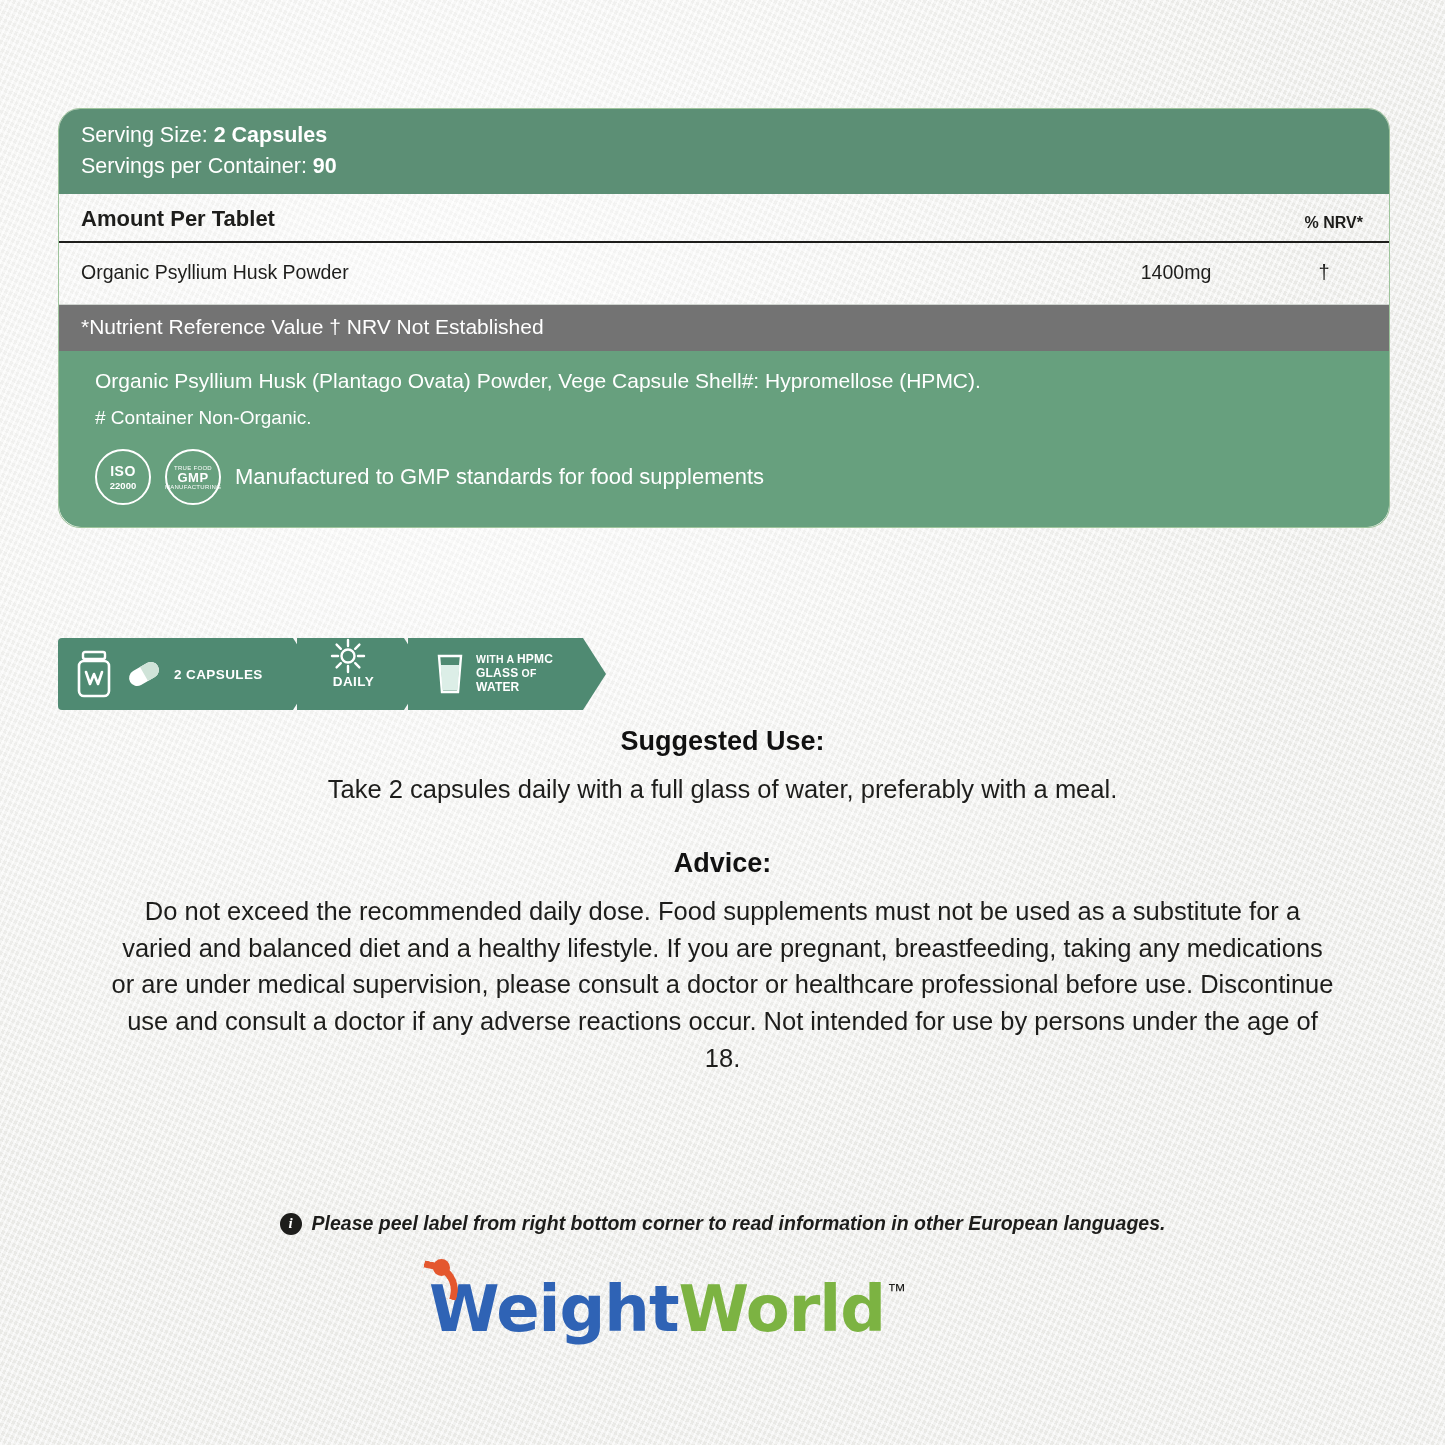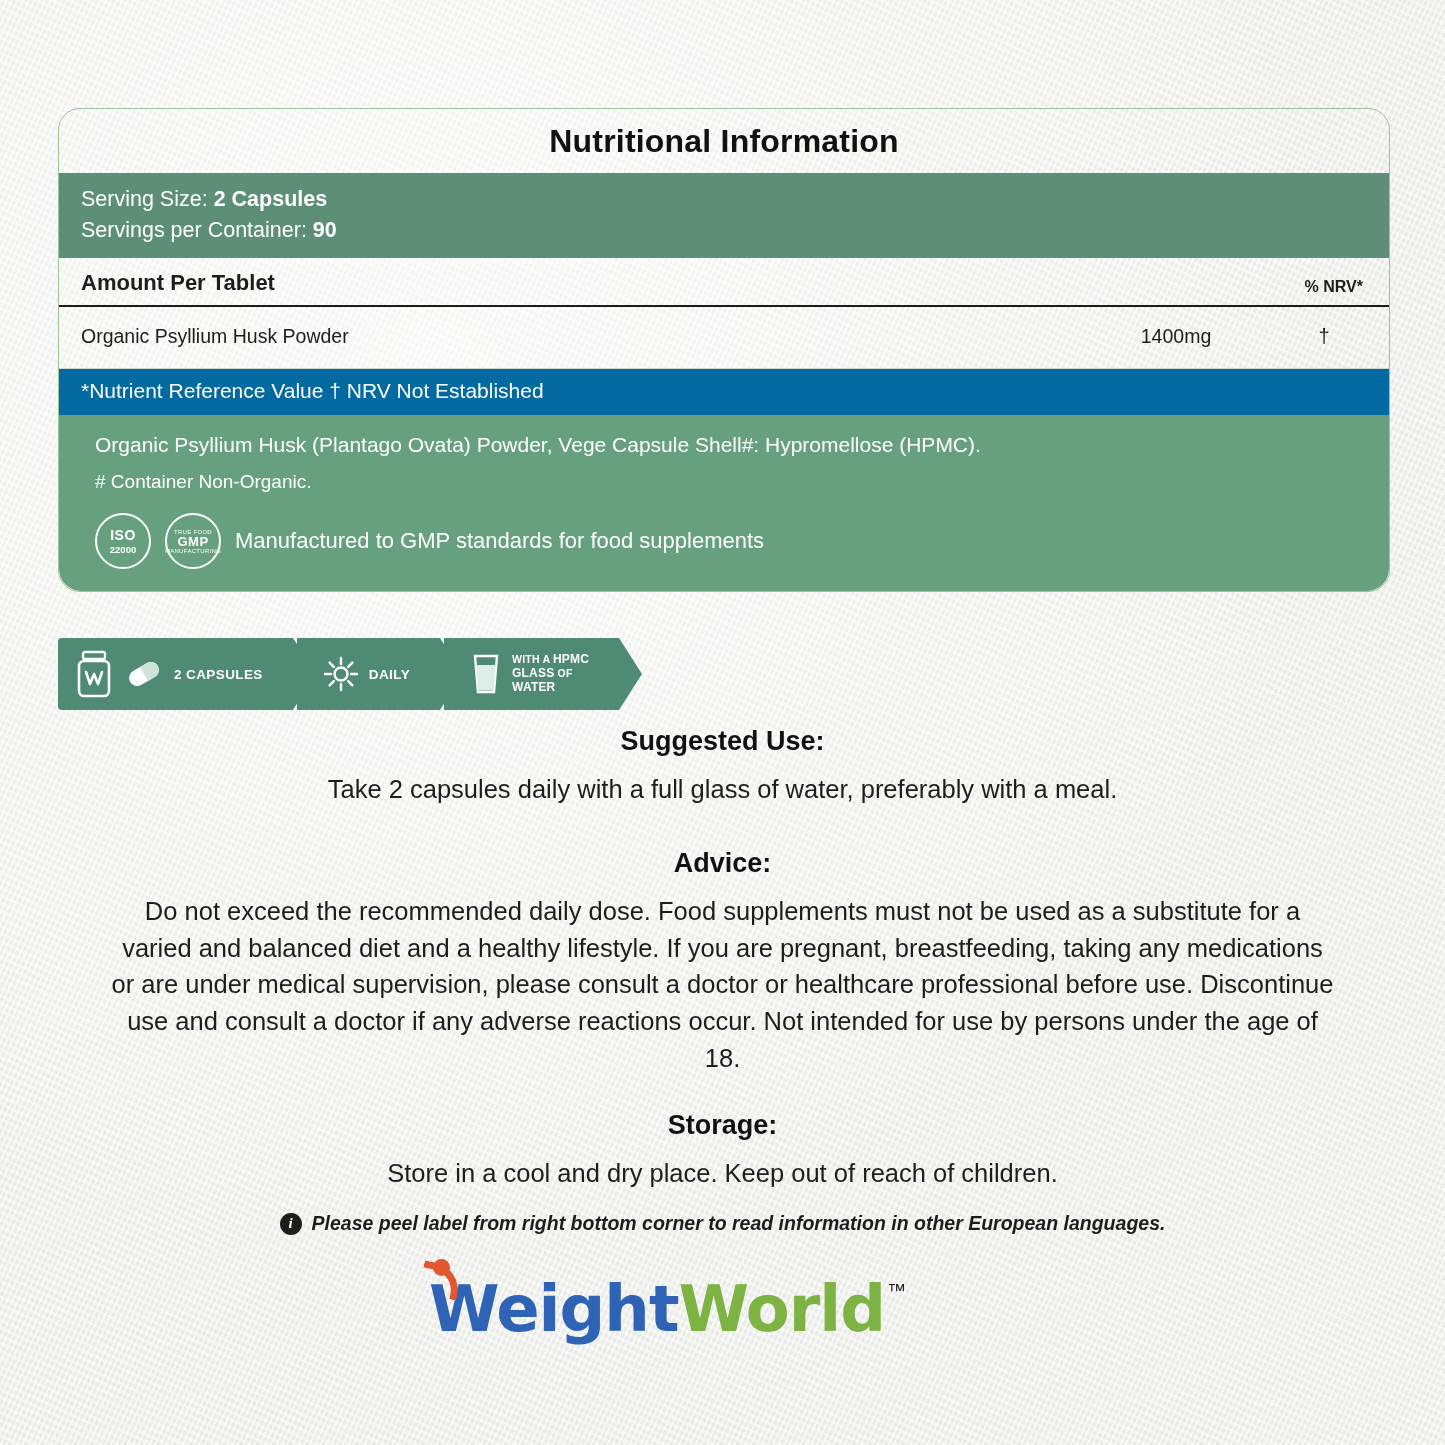--- a/index.html
+++ b/index.html
@@ -90,21 +90,21 @@
     width: 210px;
     text-align: center;
   }
   .nutrient-nrv {
     width: 86px;
     text-align: center;
     font-size: 20px;
   }
 
   .nrv-note {
-    background: #0369a1;
+    background: #737373;
     color: #ffffff;
     font-size: 21px;
     padding: 10px 22px 12px;
   }
 
   .ingredients-block {
     background: #67a07e;
     color: #ffffff;
     padding: 16px 28px 22px;
     border-radius: 0 0 22px 22px;
@@ -309,21 +309,20 @@
     transform: rotate(12deg);
   }
 </style>
 </head>
 <body>
 
 <div class="page">
   <div class="paper-texture"></div>
 
   <div class="nutrition-panel">
-    <div class="nutrition-title">Nutritional Information</div>
 
     <div class="serving-band">
       <div>
         <span>Serving Size:</span>
         <b>2 Capsules</b>
       </div>
       <div>
         <span>Servings per Container:</span>
         <b>90</b>
       </div>
@@ -374,21 +373,21 @@
         <svg class="icon-svg" width="40" height="30" viewBox="0 0 40 30" aria-hidden="true">
           <g transform="rotate(-30 20 15)">
             <rect x="4" y="7" width="32" height="16" rx="8" fill="#ffffff"></rect>
             <path d="M20 7 h8 a8 8 0 0 1 0 16 h-8 z" fill="#cfe3d8"></path>
           </g>
         </svg>
       </span>
       <span class="dir-label">2 CAPSULES</span>
     </div>
 
-    <div class="dir-seg" style="padding-left:26px;">
+    <div class="dir-seg" style="padding-left:26px;flex-direction:column;">
       <span>
         <svg class="icon-svg" width="36" height="36" viewBox="0 0 36 36" aria-hidden="true">
           <circle cx="18" cy="18" r="6.5" fill="none" stroke="#fff" stroke-width="2.4"></circle>
           <g stroke="#fff" stroke-width="2.4" stroke-linecap="round">
             <line x1="18" y1="2" x2="18" y2="8"></line>
             <line x1="18" y1="28" x2="18" y2="34"></line>
             <line x1="2" y1="18" x2="8" y2="18"></line>
             <line x1="28" y1="18" x2="34" y2="18"></line>
             <line x1="6.6" y1="6.6" x2="10.8" y2="10.8"></line>
             <line x1="25.2" y1="25.2" x2="29.4" y2="29.4"></line>
@@ -424,24 +423,20 @@
   <div class="section" style="top:726px;">
     <div class="sec-title">Suggested Use:</div>
     <div class="sec-text">Take 2 capsules daily with a full glass of water, preferably with a meal.</div>
   </div>
 
   <div class="section" style="top:848px;">
     <div class="sec-title">Advice:</div>
     <div class="sec-text advice">Do not exceed the recommended daily dose. Food supplements must not be used as a substitute for a varied and balanced diet and a healthy lifestyle. If you are pregnant, breastfeeding, taking any medications or are under medical supervision, please consult a doctor or healthcare professional before use. Discontinue use and consult a doctor if any adverse reactions occur. Not intended for use by persons under the age of 18.</div>
   </div>
 
-  <div class="section" style="top:1110px;">
-    <div class="sec-title">Storage:</div>
-    <div class="sec-text">Store in a cool and dry place. Keep out of reach of children.</div>
-  </div>
 
   <div class="peel-note">
     <span class="info-dot">i</span>
     <span>Please peel label from right bottom corner to read information in other European languages.</span>
   </div>
 
   <div class="logo">
     <div class="logo-inner">
       <div class="logo-mark">
         <div class="logo-swoosh"></div>

